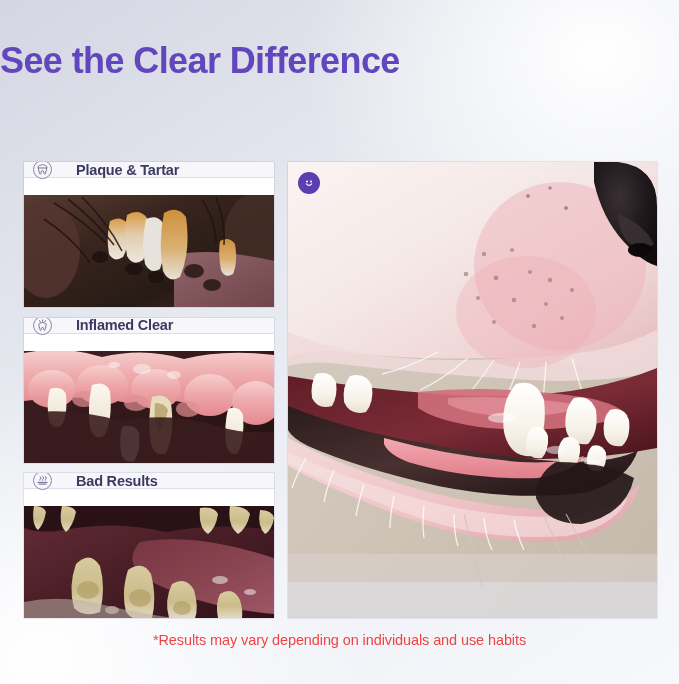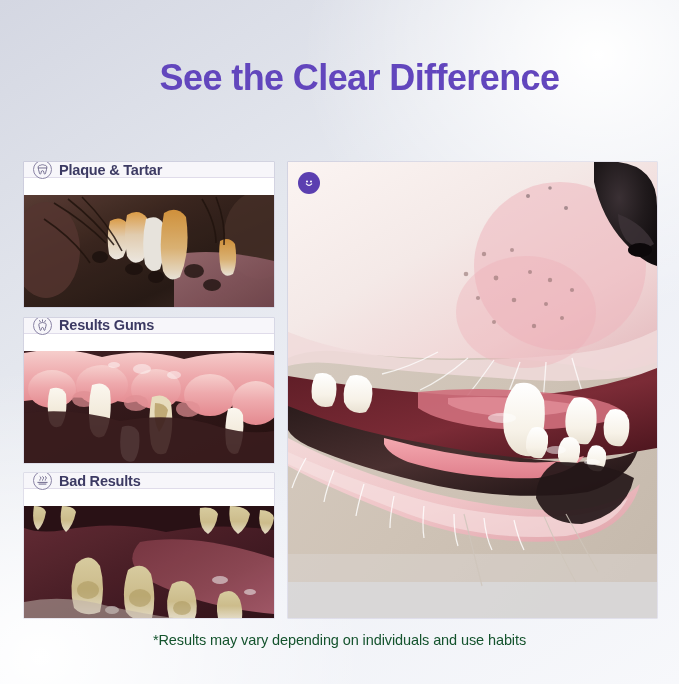--- a/index.html
+++ b/index.html
@@ -21,30 +21,29 @@
 
   .stage {
     position: absolute;
     inset: 0;
   }
 
   
   .page-title {
     position: absolute;
     left: 0;
-    top: 56px;
+    top: 39px;
     width: 679px;
-    text-align: center;
+    text-align: left;
     font-size: 36px;
     font-weight: bold;
     letter-spacing: -0.6px;
     color: #6246bd;
     line-height: 44px;
     white-space: nowrap;
-    padding-left: 40px;
   }
 
   
   .left-col {
     position: absolute;
     left: 24px;
     top: 162px;
     width: 250px;
     height: 456px;
     display: flex;
@@ -61,21 +60,21 @@
     box-shadow: 0 0 0 0.5px rgba(120,110,160,0.30);
   }
 
   .card-label {
     height: 16px;
     background: #f7f6fa;
     border-bottom: 1px solid #e0dcea;
     display: flex;
     align-items: center;
     padding-left: 9px;
-    gap: 7px;
+    gap: 24px;
   }
 
   .chip-icon {
     width: 19px;
     height: 19px;
     border-radius: 50%;
     border: 1px solid #8b85a6;
     display: flex;
     align-items: center;
     justify-content: center;
@@ -128,21 +127,21 @@
   }
 
   
   .footnote {
     position: absolute;
     left: 0;
     top: 632px;
     width: 679px;
     text-align: center;
     font-size: 14.5px;
-    color: #14532d;
+    color: #ef4444;
     letter-spacing: -0.1px;
     white-space: nowrap;
   }
 
   .photo-svg { display: block; width: 100%; height: 100%; }
 </style>
 </head>
 <body>
 
 <div class="stage">
@@ -221,21 +220,21 @@
         <span class="chip-icon">
           <svg width="13" height="13" viewBox="0 0 24 24">
             <path d="M12 6.5c-2.2 0-2.8 1-4.2 1C6.3 7.5 5.3 8.7 5.3 10.8c0 2.6 1.1 4.2 1.6 6.9.3 1.8.6 3.3 1.5 3.3 1.1 0 1.3-1.5 1.6-3.2.3-1.3.6-2.2 2-2.2s1.7.9 2 2.2c.3 1.7.5 3.2 1.6 3.2.9 0 1.2-1.5 1.5-3.3.5-2.7 1.6-4.3 1.6-6.9 0-2.1-1-3.3-2.5-3.3-1.4 0-2-1-4.2-1z" fill="none" stroke="#6b6589" stroke-width="1.7" stroke-linejoin="round"></path>
             <g stroke="#6b6589" stroke-width="1.7" stroke-linecap="round">
               <line x1="12" y1="1.6" x2="12" y2="4.3"></line>
               <line x1="6.6" y1="2.9" x2="7.9" y2="5"></line>
               <line x1="17.4" y1="2.9" x2="16.1" y2="5"></line>
             </g>
           </svg>
         </span>
-        <span class="card-label-text">Results Gums</span>
+        <span class="card-label-text">Inflamed Clear</span>
       </div>
       <div class="card-photo">
         <svg class="photo-svg" viewBox="0 0 250 112" preserveAspectRatio="none">
           <defs>
             <linearGradient id="g2gum" x1="0" y1="0" x2="0" y2="1">
               <stop offset="0%" stop-color="#f6cfcd"></stop>
               <stop offset="45%" stop-color="#eeaaad"></stop>
               <stop offset="100%" stop-color="#e4898f"></stop>
             </linearGradient>
             <linearGradient id="g2tooth" x1="0" y1="0" x2="0" y2="1">

